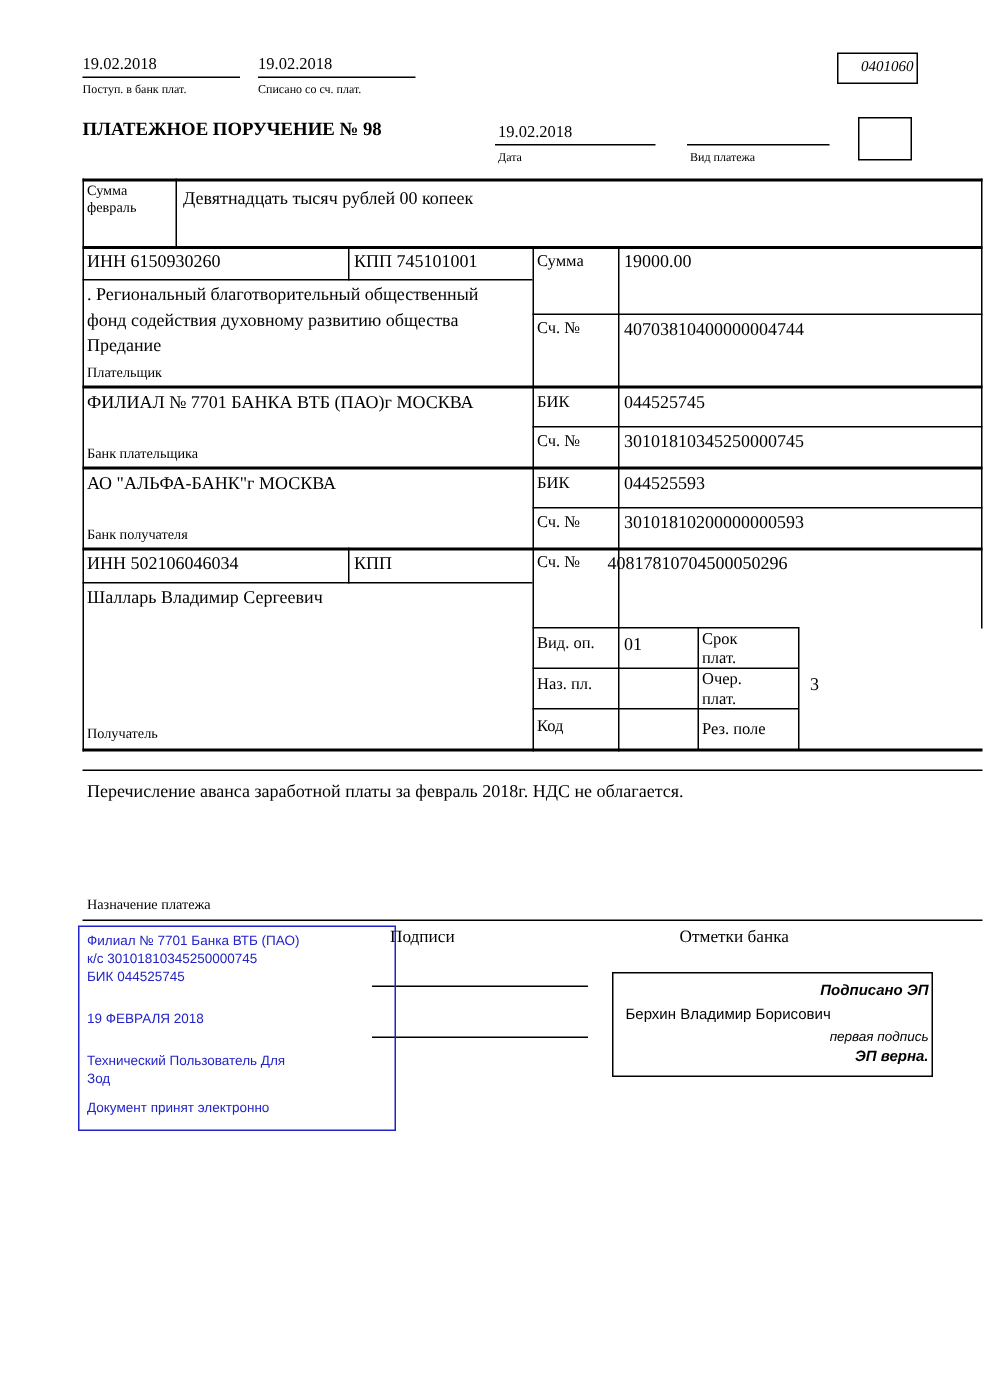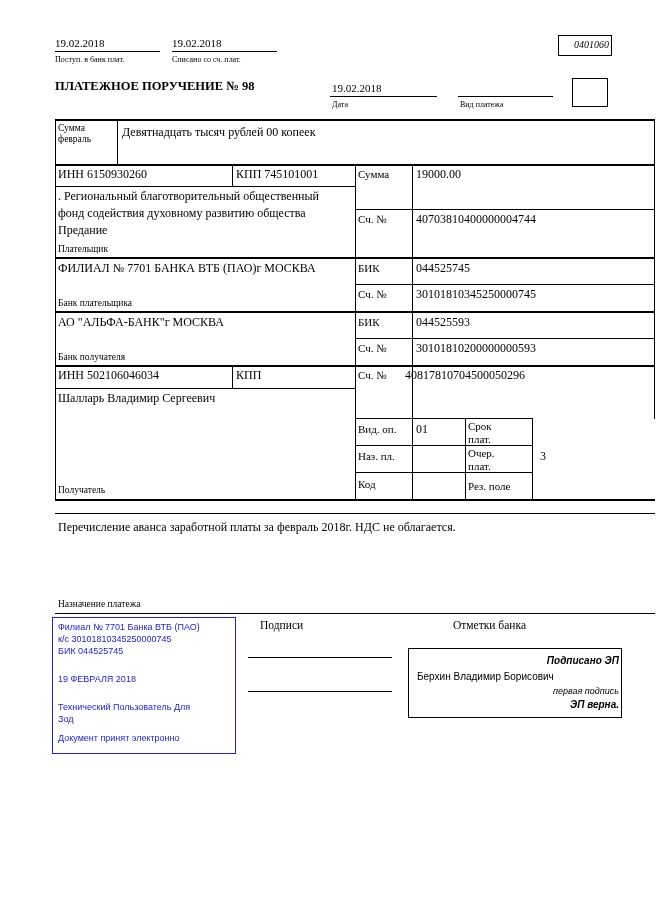--- a/index.html
+++ b/index.html
@@ -12,21 +12,21 @@
   .vl{position:absolute;width:1px;background:#000;}
   .box{position:absolute;border:1px solid #000;}
   .s8{font-size:8px;}
   .s9{font-size:9.5px;}
   .s11{font-size:11px;}
   .s12{font-size:12px;}
   .title{font-size:12.5px;font-weight:bold;}
   .b{font-weight:bold;}
   .i{font-style:italic;}
   .ctr{text-align:right;font-style:italic;}
-  .bluebox{position:absolute;border:1px solid #2323c8;}
+  .bluebox{position:absolute;border:1px solid #2323c8;padding-left:28px;}
   .bt{position:absolute;font-size:9px;line-height:1.2;white-space:pre;color:#2323c8;
       font-family:"Liberation Sans",sans-serif;}
   .st{position:absolute;font-size:10px;line-height:1.2;font-family:"Liberation Sans",sans-serif;}
 </style>
 </head>
 <body>
 
 <div class="page">
 
   <div class="t s11" style="left:55px;top:37px;">19.02.2018</div>

